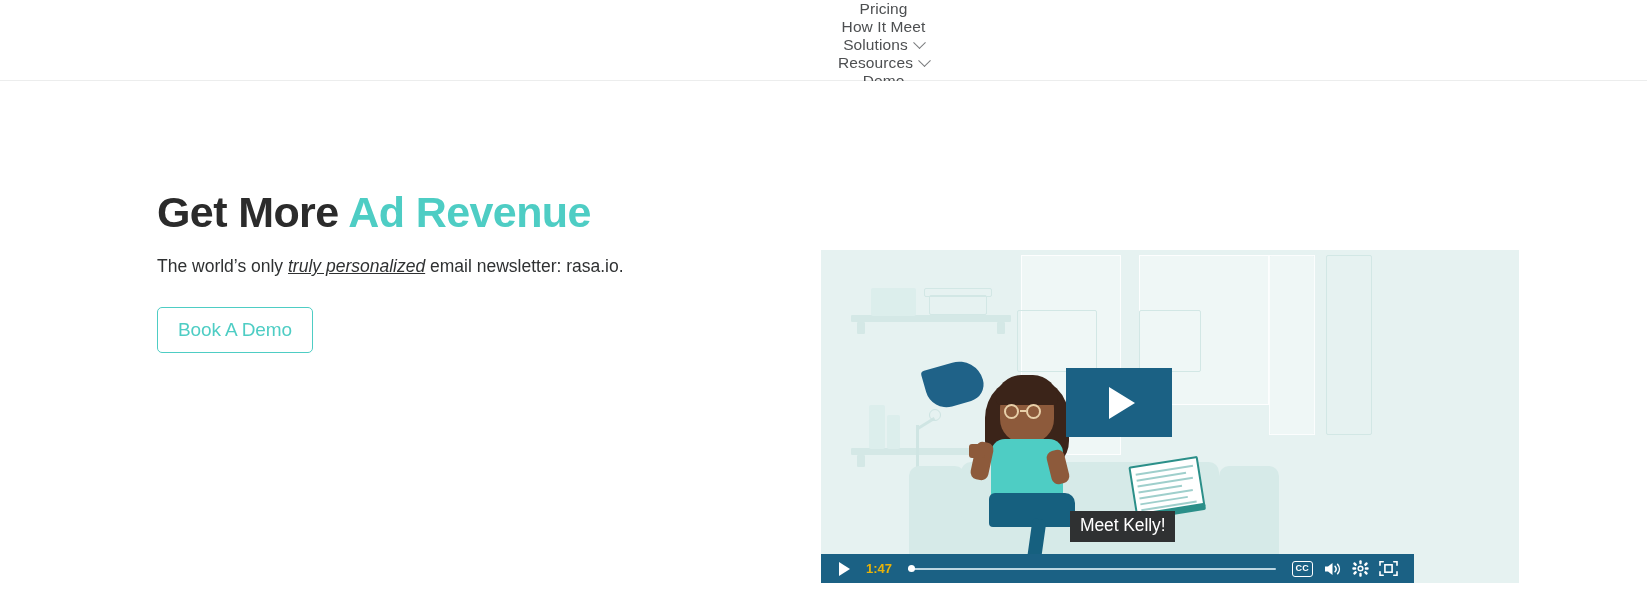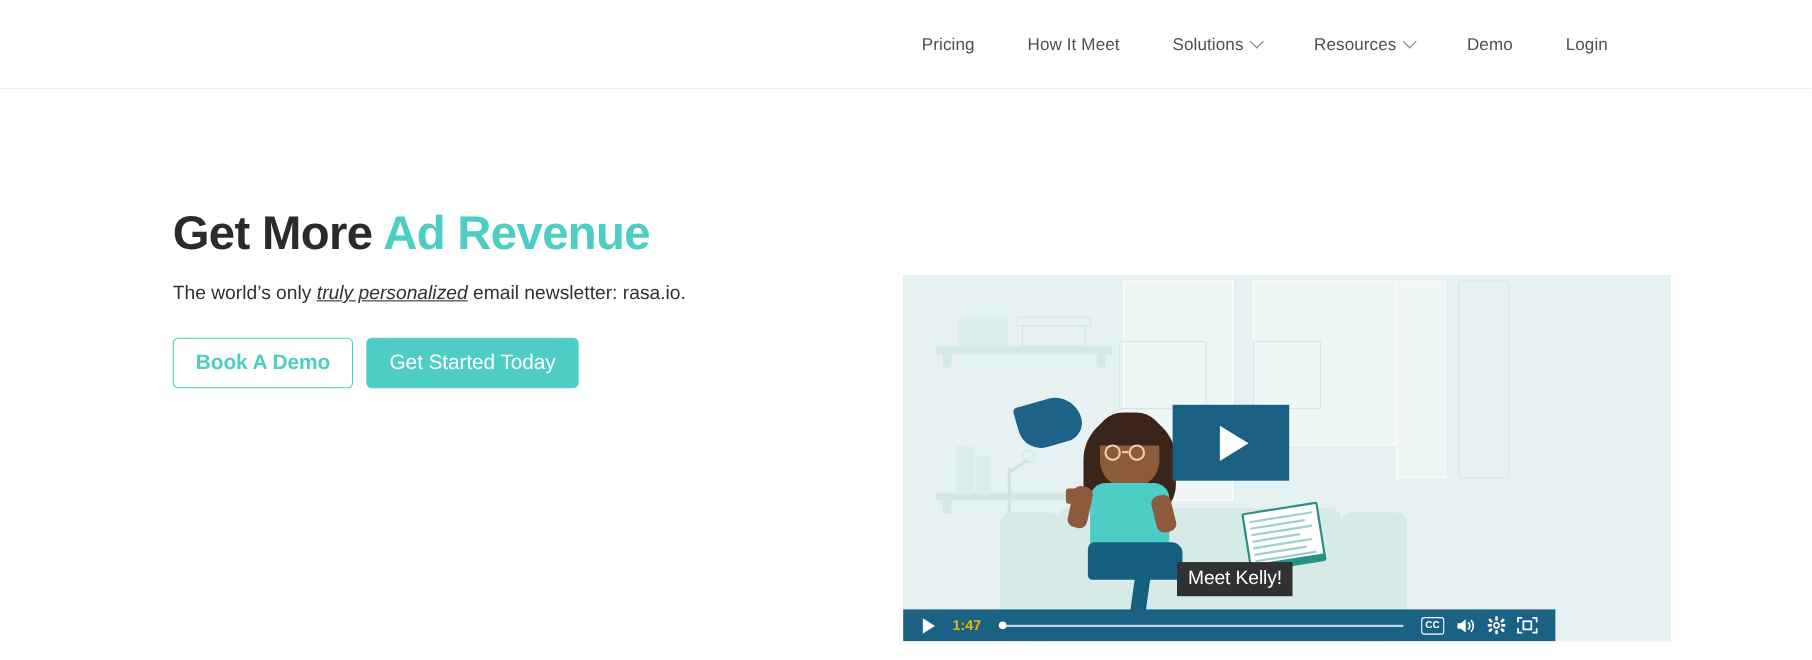--- a/index.html
+++ b/index.html
@@ -76,20 +76,21 @@
   }
 
   .main-nav {
     position: absolute;
     left: 838px;
     top: 0;
     height: 81px;
     display: flex;
     align-items: center;
     gap: 0;
+    flex-direction: column;
   }
   .nav-item {
     display: flex;
     align-items: center;
     gap: 7px;
     padding: 0 0 0 0;
     margin-right: 48px;
     color: #4d4f51;
     font-size: 15.5px;
     font-weight: 400;
@@ -168,21 +169,20 @@
     font-weight: 400;
     letter-spacing: -0.1px;
     cursor: pointer;
     text-decoration: none;
     white-space: nowrap;
   }
   .btn-outline {
     border: 1.5px solid #4ecdc4;
     background: #ffffff;
     color: #4ecdc4;
-    font-weight: bold;
   }
   .btn-solid {
     border: 1.5px solid #4ecdc4;
     background: #4ecdc4;
     color: #ffffff;
   }
 
   
   .video-wrap {
     position: absolute;
@@ -487,21 +487,20 @@
       <span>Get More </span><span class="accent">Ad Revenue</span><br>
     </h1>
 
 
     <p class="tagline">
       <span>The world’s only </span><em>truly personalized</em><span> email newsletter: rasa.io.</span>
     </p>
 
     <div class="cta-row">
       <a class="btn btn-outline" href="#">Book A Demo</a>
-      <a class="btn btn-solid" href="#">Get Started Today</a>
     </div>
 
   </div>
 
   <div class="video-wrap">
 
     <div class="video-scene">
 
       <div class="panel" style="left:200px;top:5px;width:100px;height:200px;"></div>
       <div class="panel" style="left:318px;top:5px;width:130px;height:150px;"></div>

